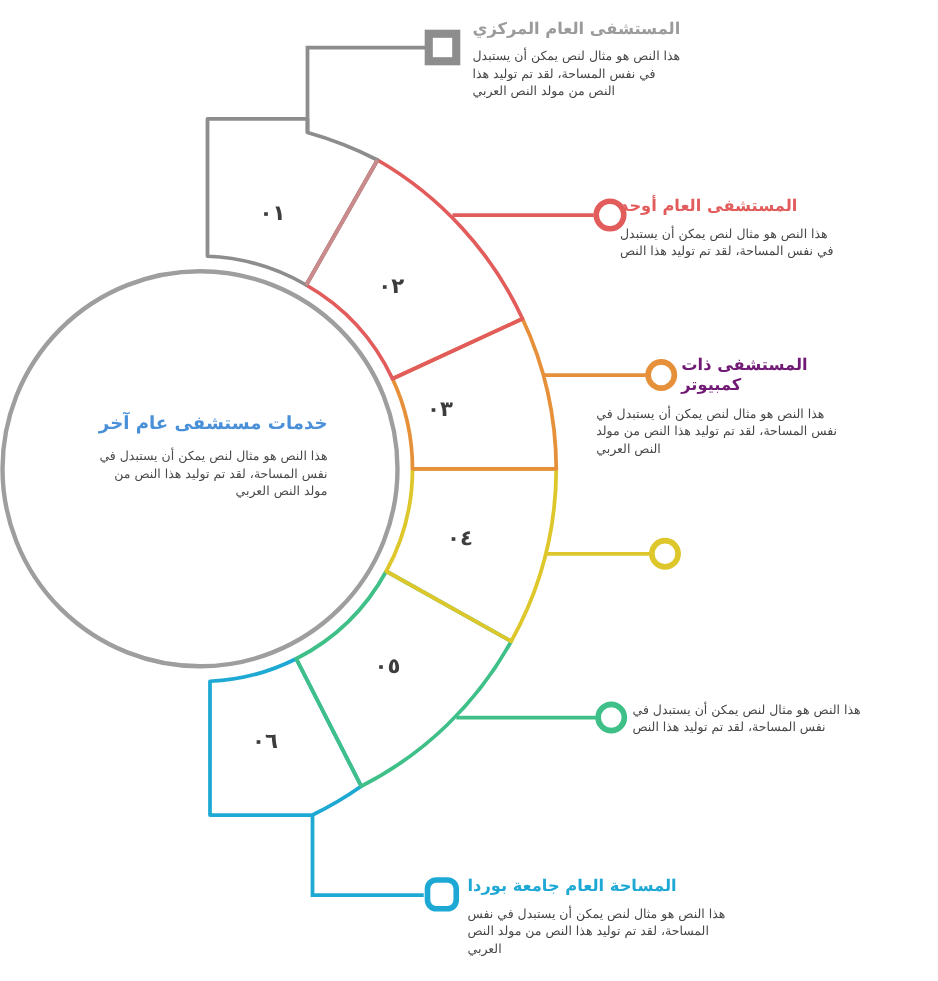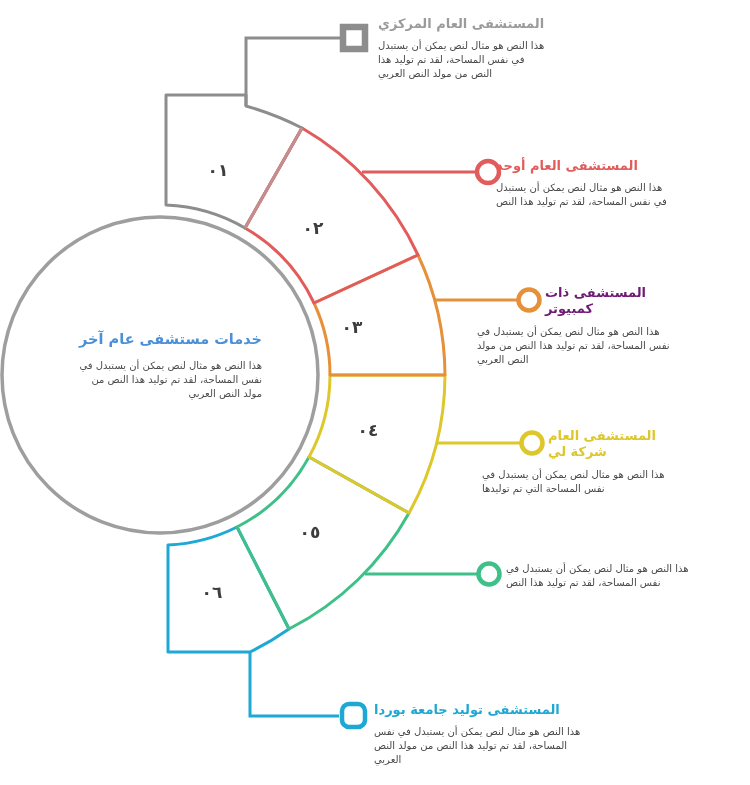--- a/index.html
+++ b/index.html
@@ -73,27 +73,23 @@
   <div class="callout" style="left:496px;top:158px;width:172px;">
     <span class="title t-red">المستشفى العام أوحد</span>
     <p class="body">هذا النص هو مثال لنص يمكن أن يستبدل في نفس المساحة، لقد تم توليد هذا النص</p>
   </div>
 
   <div class="callout" style="left:545px;top:285px;width:130px;">
     <span class="title t-orange">المستشفى ذات كمبيوتر</span>
     <p class="body" style="width:198px;">هذا النص هو مثال لنص يمكن أن يستبدل في نفس المساحة، لقد تم توليد هذا النص من مولد النص العربي</p>
   </div>
 
-  <div class="callout" style="left:548px;top:428px;width:130px;">
-    <span class="title t-yellow">المستشفى العام شركة لي</span>
-    <p class="body" style="width:196px;">هذا النص هو مثال لنص يمكن أن يستبدل في نفس المساحة التي تم توليدها</p>
-  </div>
 
   <div class="callout" style="left:506px;top:562px;width:185px;">
     <p class="body">هذا النص هو مثال لنص يمكن أن يستبدل في نفس المساحة، لقد تم توليد هذا النص</p>
   </div>
 
   <div class="callout" style="left:374px;top:702px;width:222px;">
-    <span class="title t-teal">المستشفى توليد جامعة بوردا</span>
+    <span class="title t-teal">المساحة العام جامعة بوردا</span>
     <p class="body">هذا النص هو مثال لنص يمكن أن يستبدل في نفس المساحة، لقد تم توليد هذا النص من مولد النص العربي</p>
   </div>
 
 </div>
 
 </body></html>

